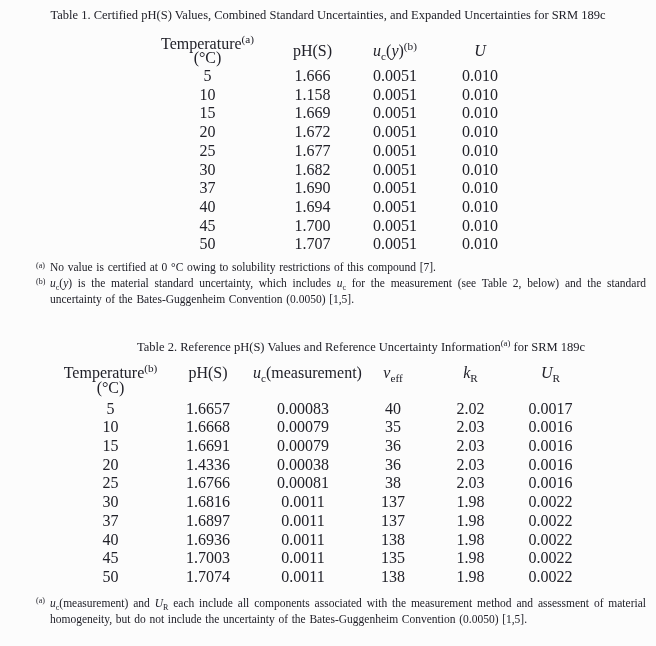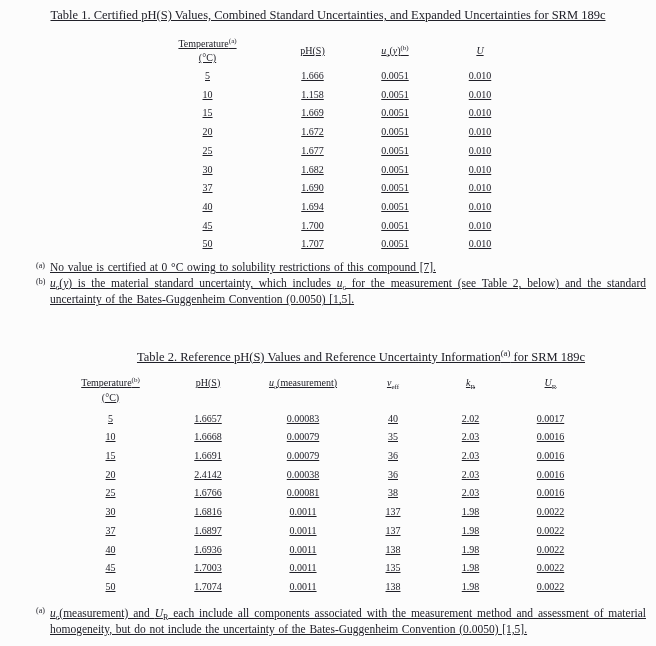--- a/index.html
+++ b/index.html
@@ -5,35 +5,34 @@
   * { box-sizing: border-box; }
   html, body { margin: 0; padding: 0; }
   .page {
     position: relative;
     width: 656px;
     height: 646px;
     background: #fcfcfc;
     color: #212129;
     font-family: "Liberation Serif", "DejaVu Serif", serif;
     overflow: hidden;
-    text-decoration: underline;
   }
   .doc-title {
     font-size: 12.5px;
     line-height: 15px;
     text-align: center;
     white-space: nowrap;
   }
   .title1 { padding-top: 8px; }
-  .title2 { margin-top: 43px; margin-left: 66px; }
+  .title2 { margin-top: 33px; margin-left: 66px; }
 
   table.data-table {
     border-collapse: collapse;
     table-layout: fixed;
-    font-size: 10px;
+    font-size: 16px;
   }
   .t1 { margin: 12px 0 0 140px; width: 380px; }
   .t2 { margin: 10px 0 0 58px;  width: 535px; }
 
   th { font-weight: normal; text-align: center; padding: 0; }
   .t1 thead th { height: 32px; vertical-align: middle; line-height: 14px; }
   .t2 thead th { height: 35px; vertical-align: top;    line-height: 15px; }
   tbody td { text-align: center; height: 18.7px; line-height: 18.7px; padding: 0; }
 
   sup { font-size: 0.7em; line-height: 0; vertical-align: super; }
@@ -201,21 +200,21 @@
         <tr>
           <td>15</td>
           <td>1.6691</td>
           <td>0.00079</td>
           <td>36</td>
           <td>2.03</td>
           <td>0.0016</td>
         </tr>
         <tr>
           <td>20</td>
-          <td>2.4142</td>
+          <td>1.4336</td>
           <td>0.00038</td>
           <td>36</td>
           <td>2.03</td>
           <td>0.0016</td>
         </tr>
         <tr>
           <td>25</td>
           <td>1.6766</td>
           <td>0.00081</td>
           <td>38</td>

